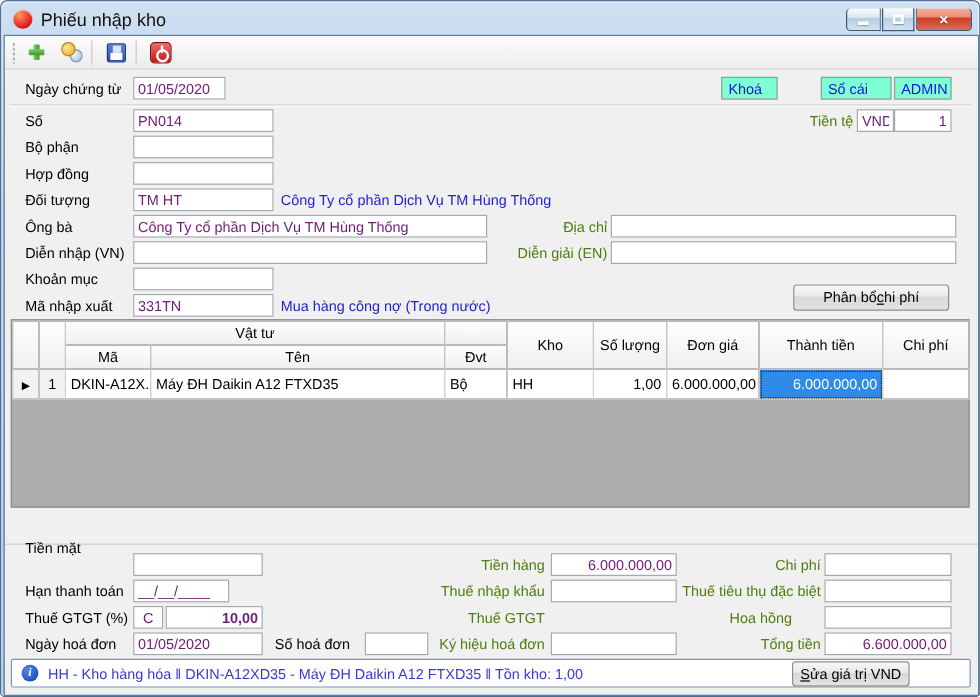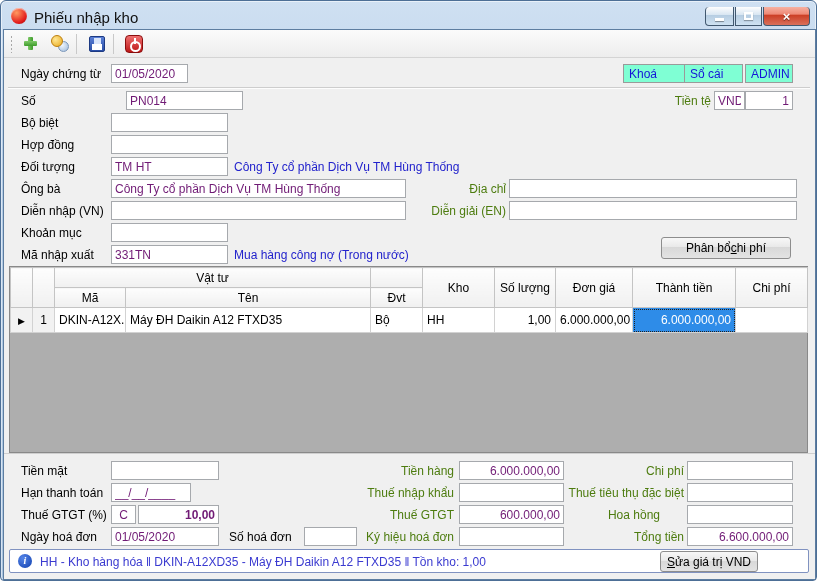--- a/index.html
+++ b/index.html
@@ -65,21 +65,21 @@
   .fdisplay { position:absolute; font-size:12px; color:#2222cc; white-space:nowrap; }
   .sepline { position:absolute; left:4px; top:57px; width:802px; height:2px;
              border-top:1px solid #cdcdcd; border-bottom:1px solid #fdfdfd; }
   .flag { position:absolute; height:19px; background:#7FFFD4; border:1px solid #9a9a9a;
           color:#1515d8; font-size:12px; text-align:left; padding:2px 5px; cursor:default; }
   .btn { background:linear-gradient(#f7f7f7,#e9e9e9 45%,#d8d8d8 46%,#e3e3e3);
          border:1px solid #8d8d8d; border-radius:3px; font-size:12px; color:#000;
          display:flex; align-items:center; justify-content:center; }
   .btn u { text-decoration:underline; }
   
-  .gridwrap { position:absolute; left:5px; top:236px; width:799px; height:187px;
+  .gridwrap { position:absolute; left:5px; top:236px; width:799px; height:157px;
               background:#aeaeae; border:1px solid #898989; }
   table.grid { border-collapse:collapse; table-layout:fixed; width:797px; font-size:12px; }
   table.grid th { height:20px; font-weight:normal; text-align:center;
                   background:linear-gradient(#fdfdfd,#f0f0f0); border:1px solid #c4c4c4;
                   overflow:hidden; white-space:nowrap; }
   table.grid td { height:25px; background:#fff; border:1px solid #d2d2d2; padding:0 4px;
                   overflow:hidden; white-space:nowrap; }
   table.grid td.hdr { background:#f2f2f2; text-align:center; padding:0; }
   table.grid td.r { text-align:right; }
   td.selcell { background:#2E8CE8 !important; color:#fff; outline:1px dotted #202020; outline-offset:-2px; }
@@ -134,33 +134,33 @@
           <span class="ico-save"></span>
         </div>
       <div class="tsep"></div>
       <div class="tbtn">
           <span class="ico-power"></span>
         </div>
     </div>
 
     <span class="flabel" style="left:17px;top:37px">Ngày chứng từ</span>
     <input class="finput" style="left: 107px; top: 34px; width: 77px;" value="01/05/2020">
-    <button class="flag" style="left:619px;top:34px;width:73px">Khoá</button>
+    <button class="flag" style="left:597px;top:34px;width:47px">Khoá</button>
     <button class="flag" style="left:680px;top:34px;width:59px">Sổ cái</button>
     <button class="flag" style="left:741px;top:34px;width:48px">ADMIN</button>
 
     <div class="sepline"></div>
 
     <span class="flabel" style="left:17px;top:64px">Số</span>
-    <input class="finput" style="left: 122px; top: 61px; width: 117px;" value="PN014">
+    <input class="finput" style="left: 107px; top: 61px; width: 117px;" value="PN014">
     <span class="frlabel" style="left:612px;top:64px;width:95px">Tiền tệ</span>
     <input class="finput" style="left: 710px; top: 61px; width: 31px;" value="VND">
     <input class="finput num" style="left: 741px; top: 61px; width: 48px;" value="1">
 
-    <span class="flabel" style="left:17px;top:86px">Bộ biệt</span>
+    <span class="flabel" style="left:17px;top:86px">Bộ phận</span>
     <input class="finput" style="left: 107px; top: 83px; width: 117px;" value="">
 
     <span class="flabel" style="left:17px;top:108px">Hợp đồng</span>
     <input class="finput" style="left: 107px; top: 105px; width: 117px;" value="">
 
     <span class="flabel" style="left:17px;top:130px">Đối tượng</span>
     <input class="finput" style="left: 107px; top: 127px; width: 117px;" value="TM HT">
     <span class="fdisplay" style="left:230px;top:130px">Công Ty cổ phần Dịch Vụ TM Hùng Thống</span>
 
     <span class="flabel" style="left:17px;top:152px">Ông bà</span>
@@ -227,39 +227,38 @@
           <td class="r">6.000.000,00</td>
           <td class="r selcell">6.000.000,00</td>
           <td></td>
         </tr>
       </tbody>
         </table>
     </div>
 
     <div class="botpanel"></div>
 
-    <span class="flabel" style="left:17px;top:434px">Tiền mặt</span>
+    <span class="flabel" style="left:17px;top:420px">Tiền mặt</span>
     <input class="finput" style="left: 107px; top: 431px; width: 108px;" value="">
     <span class="frlabel" style="left:335px;top:434px;width:115px">Tiền hàng</span>
     <input class="finput num" style="left: 455px; top: 431px; width: 105px;" value="6.000.000,00">
     <span class="frlabel" style="left:520px;top:434px;width:160px">Chi phí</span>
     <input class="finput" style="left: 683px; top: 431px; width: 106px;" value="">
 
     <span class="flabel" style="left:17px;top:456px">Hạn thanh toán</span>
     <input class="finput" style="left: 107px; top: 453px; width: 80px;" value="__/__/____">
     <span class="frlabel" style="left:335px;top:456px;width:115px">Thuế nhập khẩu</span>
     <input class="finput" style="left: 455px; top: 453px; width: 105px;" value="">
     <span class="frlabel" style="left:520px;top:456px;width:160px">Thuế tiêu thụ đặc biệt</span>
     <input class="finput" style="left: 683px; top: 453px; width: 106px;" value="">
 
     <span class="flabel" style="left:17px;top:478px">Thuế GTGT (%)</span>
     <input class="finput ctr" style="left: 107px; top: 475px; width: 25px;" value="C">
     <input class="finput num" style="left: 134px; top: 475px; width: 81px; font-weight: bold;" value="10,00">
     <span class="frlabel" style="left:335px;top:478px;width:115px">Thuế GTGT</span>
-    <input class="finput num" style="left: 455px; top: 475px; width: 105px;" value="600.000,00">
     <span class="frlabel" style="left:520px;top:478px;width:136px">Hoa hồng</span>
     <input class="finput" style="left: 683px; top: 475px; width: 106px;" value="">
 
     <span class="flabel" style="left:17px;top:500px">Ngày hoá đơn</span>
     <input class="finput" style="left: 107px; top: 497px; width: 108px;" value="01/05/2020">
     <span class="flabel" style="left:225px;top:500px">Số hoá đơn</span>
     <input class="finput" style="left: 300px; top: 497px; width: 53px;" value="">
     <span class="frlabel" style="left:358px;top:500px;width:92px">Ký hiệu hoá đơn</span>
     <input class="finput" style="left: 455px; top: 497px; width: 105px;" value="">
     <span class="frlabel" style="left:520px;top:500px;width:160px">Tổng tiền</span>

